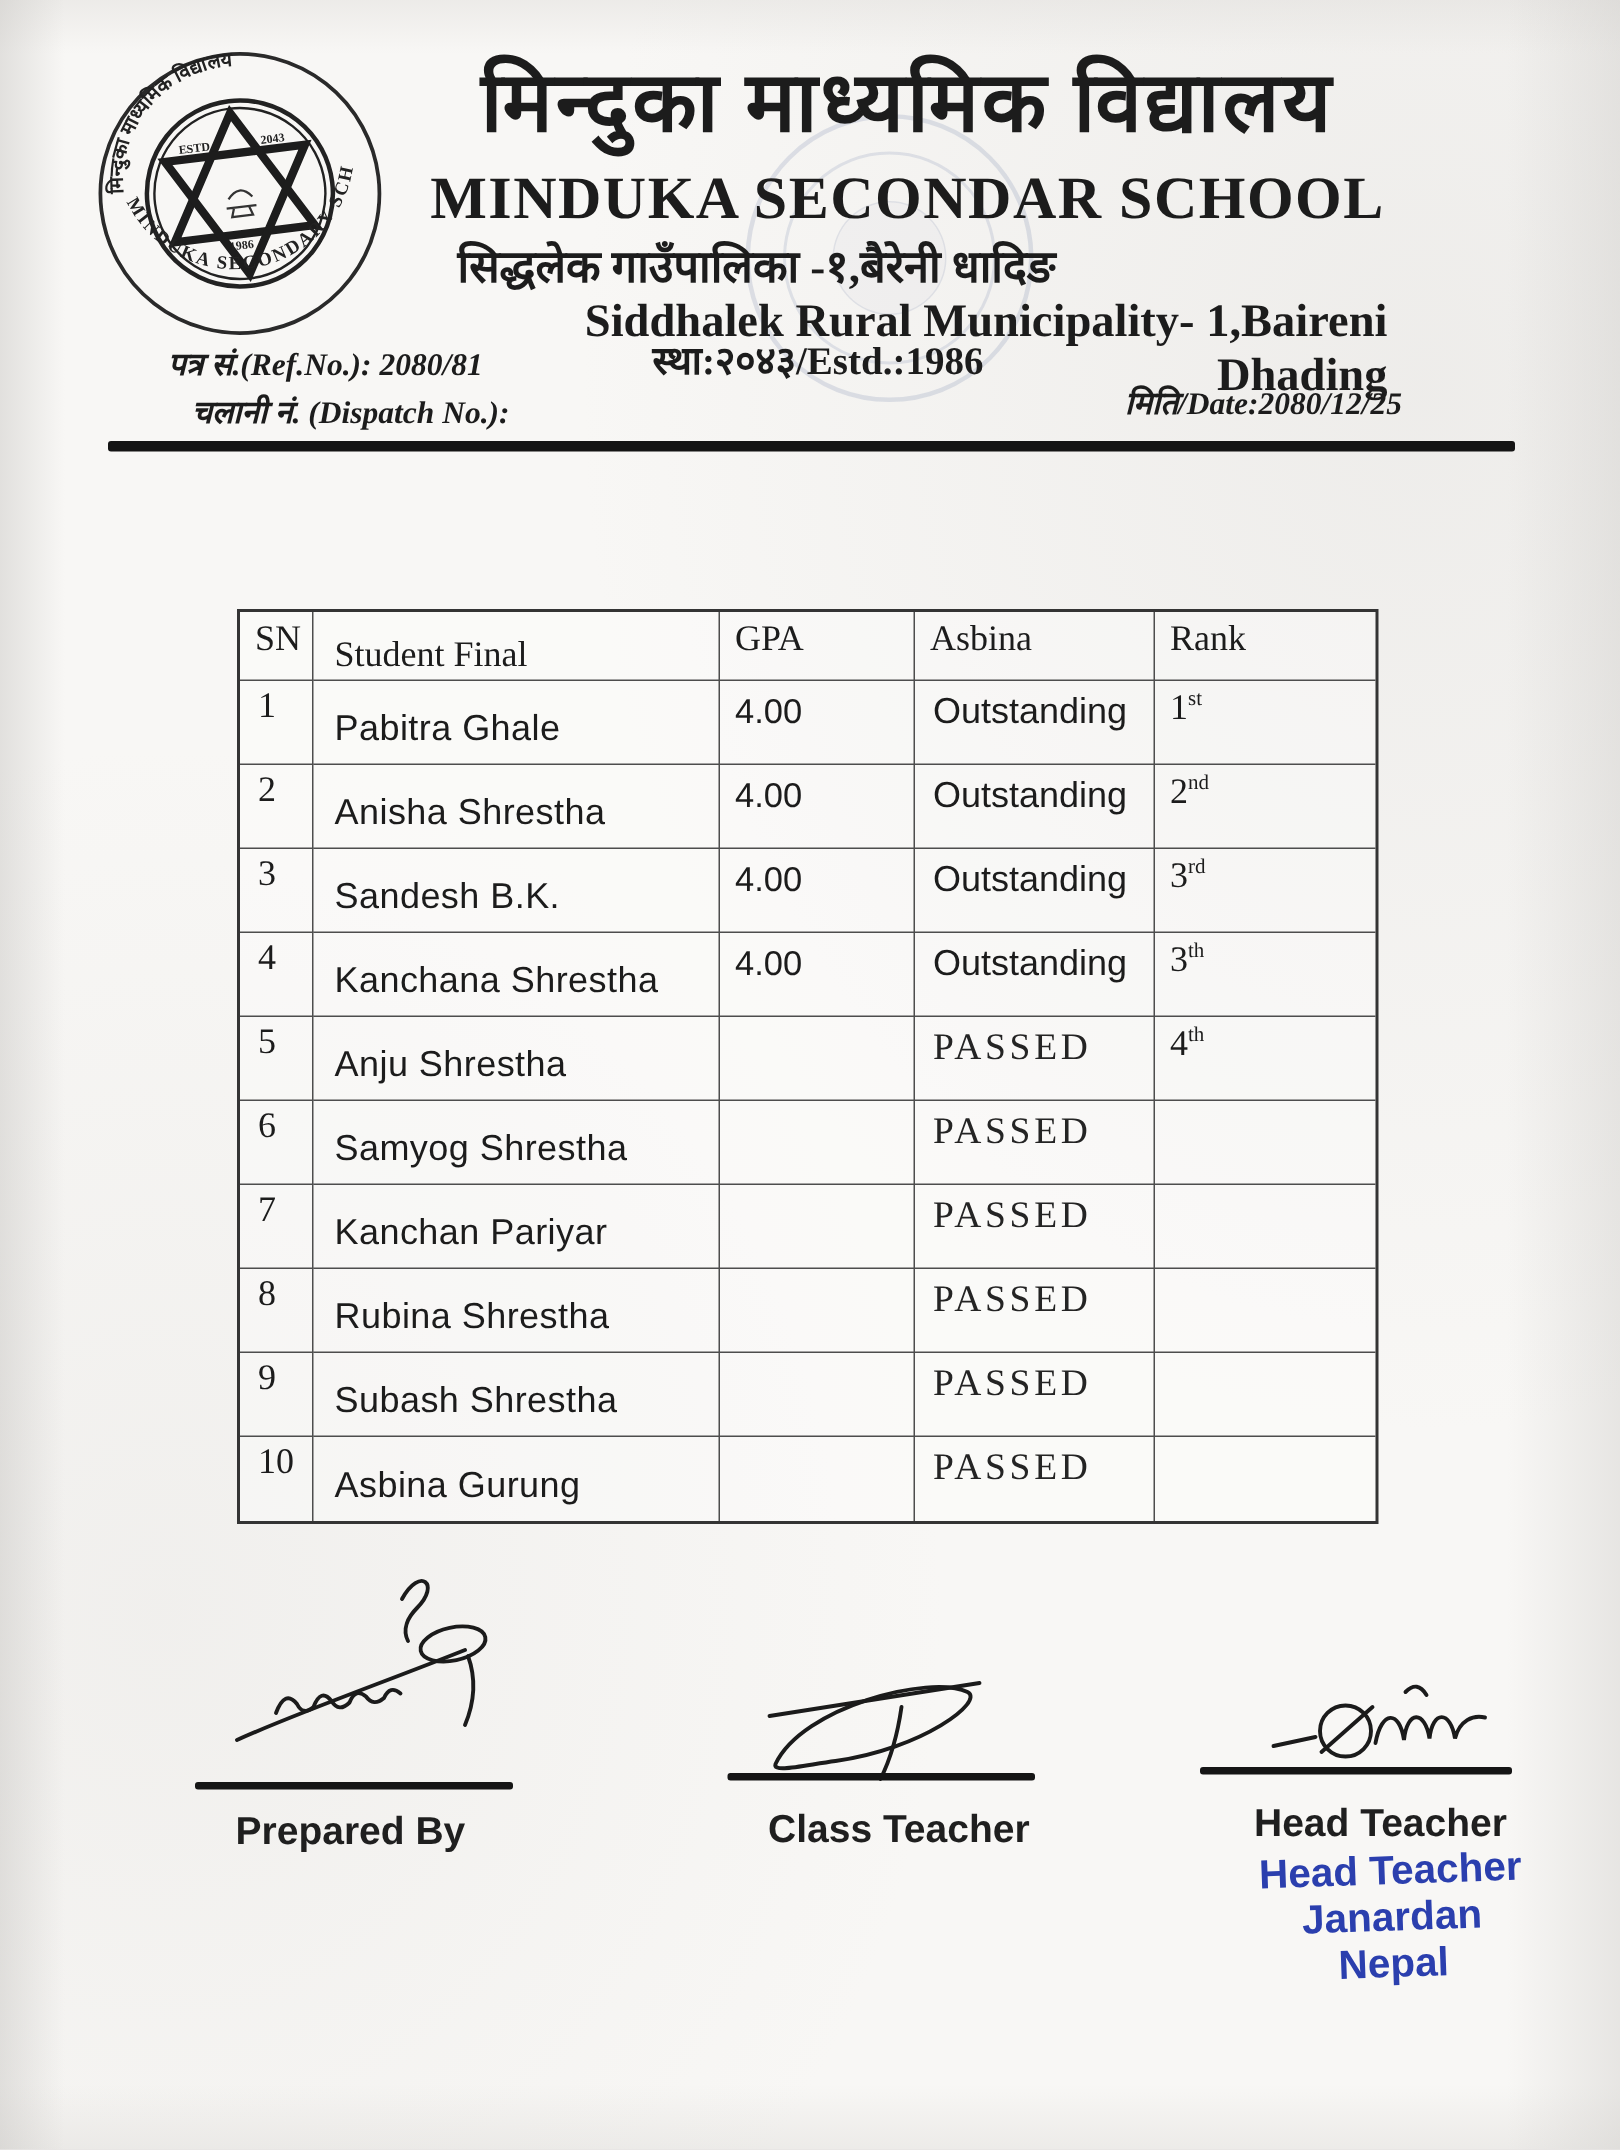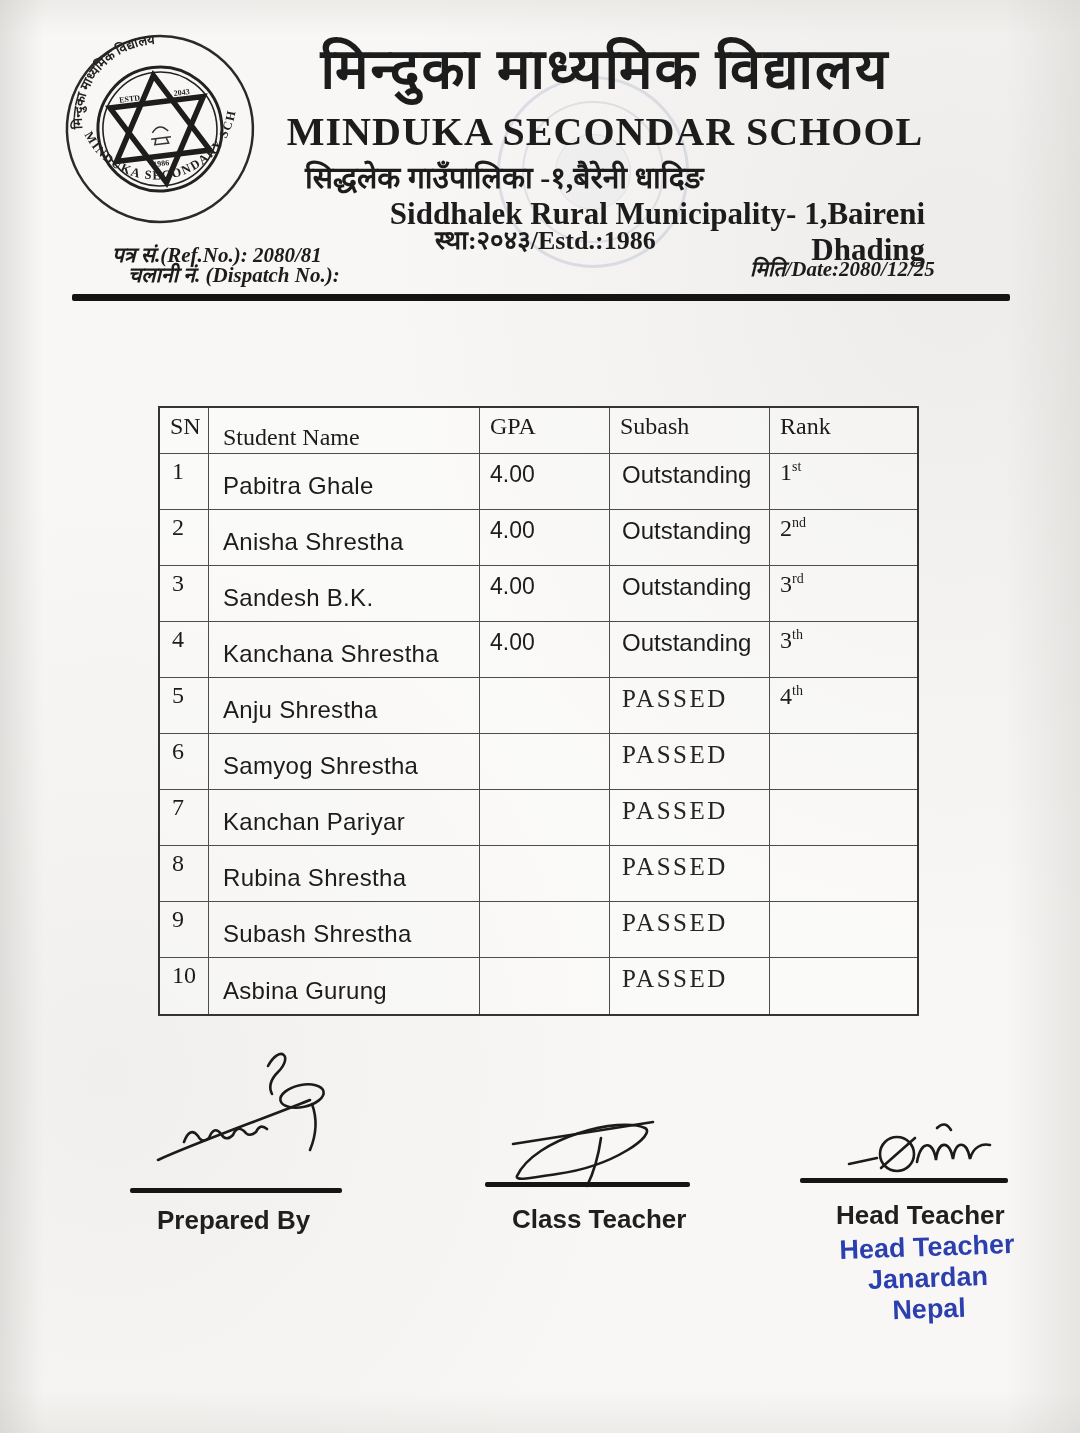--- a/index.html
+++ b/index.html
@@ -17,21 +17,21 @@
   
   .logo{position:absolute;left:60px;top:32px;width:200px;height:195px;transform:rotate(-7deg);}
   .dev-title{position:absolute;left:255px;top:36px;width:700px;text-align:center;
     font-family:"Liberation Serif",serif;font-weight:700;font-size:56px;line-height:66px;letter-spacing:2px;}
   .eng-title{position:absolute;left:245px;top:108px;width:720px;text-align:center;
     font-family:"Liberation Serif",serif;font-weight:700;font-size:40px;letter-spacing:1px;}
   .dev-sub{position:absolute;left:305px;top:156px;width:600px;text-align:left;
     font-family:"Liberation Serif",serif;font-weight:700;font-size:30px;}
   .eng-sub{position:absolute;left:285px;top:196px;width:640px;text-align:right;
     font-family:"Liberation Serif",serif;font-weight:700;font-size:31px;}
-  .refline{position:absolute;left:112px;top:240px;font-family:"Liberation Serif",serif;
+  .refline{position:absolute;left:112px;top:228px;font-family:"Liberation Serif",serif;
     font-style:italic;font-weight:700;font-size:21px;}
   .estd{position:absolute;left:435px;top:221px;font-family:"Liberation Serif",serif;
     font-weight:700;font-size:26px;}
   .dispatch{position:absolute;left:128px;top:260px;font-family:"Liberation Serif",serif;
     font-style:italic;font-weight:700;font-size:21px;}
   .dateline{position:absolute;left:750px;top:254px;font-family:"Liberation Serif",serif;
     font-style:italic;font-weight:700;font-size:21px;}
   .thick-rule{position:absolute;left:72px;top:294px;width:938px;height:7px;background:#141414;border-radius:2px;}
   .watermark{position:absolute;left:497px;top:76px;width:186px;height:186px;border-radius:50%;
     border:3px solid rgba(125,140,175,.28);opacity:.8;}
@@ -106,23 +106,23 @@
   <div class="eng-sub">Siddhalek  Rural Municipality- 1,Baireni Dhading</div>
   <div class="refline">पत्र सं.(Ref.No.): 2080/81</div>
   <div class="estd">स्था:२०४३/Estd.:1986</div>
   <div class="dispatch">चलानी नं. (Dispatch No.):</div>
   <div class="dateline">मिति/Date:2080/12/25</div>
   <div class="thick-rule"></div>
 
 
   <div class="result-table">
     <div class="cell h-sn">SN</div>
-    <div class="cell h-name">Student   Name</div>
+    <div class="cell h-name">Student   Final</div>
     <div class="cell h-gpa">GPA</div>
-    <div class="cell h-remark">Subash</div>
+    <div class="cell h-remark">Asbina</div>
     <div class="cell h-rank last">Rank</div>
 
     <div class="cell c-sn">1</div>
     <div class="cell c-name">Pabitra Ghale</div>
     <div class="cell c-gpa">4.00</div>
     <div class="cell c-remark out">Outstanding</div>
     <div class="cell c-rank last"><span>1</span><sup>st</sup></div>
 
     <div class="cell c-sn">2</div>
     <div class="cell c-name">Anisha  Shrestha</div>

